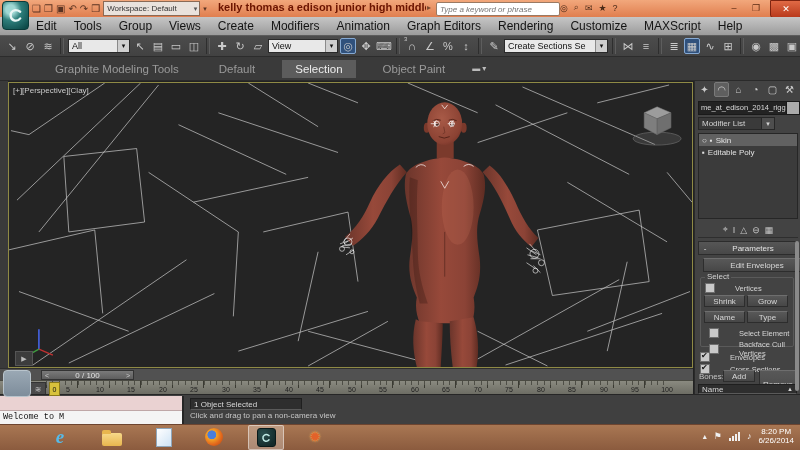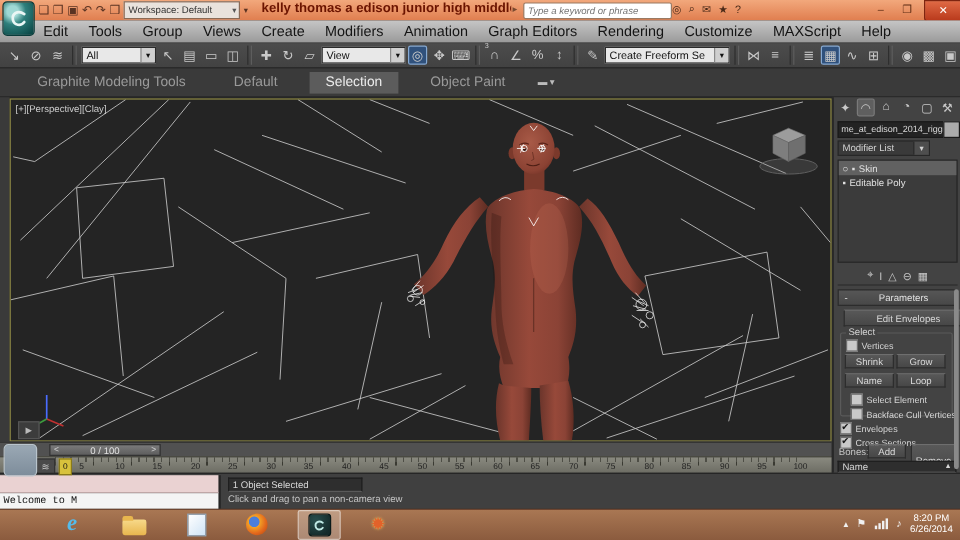--- a/index.html
+++ b/index.html
@@ -43,21 +43,21 @@
   .ic.pressed{background:#30517C;border:1px solid #86A9D2;box-sizing:border-box;}
   .ic sup{position:absolute;top:-2px;left:0px;font-size:6px;color:#c9c9c9;}
   .tsep{width:2px;height:16px;border-left:1px solid #2e2e2e;border-right:1px solid #5d5d5d;margin:0 2px;flex:none;}
   .combo{display:flex;align-items:center;background:#E8E8E8;border:1px solid #2a2a2a;
     color:#111;font-size:9px;height:14px;box-sizing:border-box;padding-left:3px;flex:none;overflow:hidden;}
   .combo .arr{margin-left:auto;background:#cfcfcf;border-left:1px solid #8a8a8a;width:11px;
     height:100%;display:flex;align-items:center;justify-content:center;font-size:7px;flex:none;}
   
   .ribbon{left:0;top:57px;width:800px;height:24px;background:#3A3A3A;
     border-bottom:1px solid #2a2a2a;box-sizing:border-box;
-    display:flex;align-items:center;gap:14px;padding-left:18px;font-size:11.5px;color:#9a9a9a;}
+    display:flex;align-items:center;gap:14px;padding-left:42px;font-size:11.5px;color:#9a9a9a;}
   .rtab{padding:3px 13px;}
   .rtab.active{background:#5C5C5C;color:#ECECEC;}
   .rib-min{font-size:8px;color:#bbb;letter-spacing:2px;}
   
   .leftstrip{left:0;top:81px;width:8px;height:313px;background:#3A3A3A;}
   .vp{left:8px;top:82px;width:685px;height:286px;background:#242424;
     border:1px solid #8F8A45;box-sizing:border-box;text-align:right;}
   .vp-label{left:4px;top:3px;font-size:8px;color:#cccccc;z-index:5;}
   .vp-flyout{left:6px;top:268px;width:16px;height:13px;background:#3c3c3c;border:1px solid #555;
     color:#bbb;font-size:7px;display:flex;align-items:center;justify-content:center;z-index:5;}
@@ -81,21 +81,21 @@
   .stacktools{left:3px;top:141px;width:100px;height:15px;display:flex;align-items:center;gap:5px;
     justify-content:center;color:#c5c5c5;font-size:9px;border-bottom:1px solid #2e2e2e;}
   .rollout{left:3px;top:160px;width:96px;height:12px;background:linear-gradient(#565656,#484848);
     border:1px solid #2c2c2c;display:flex;align-items:center;font-size:8px;color:#e2e2e2;}
   .rollout .minus{width:12px;text-align:center;}
   .rollout .rtitle{flex:1;text-align:center;}
   .btn{background:linear-gradient(#585858,#474747);border:1px solid #2d2d2d;border-top-color:#6e6e6e;
     color:#d8d8d8;font-size:8px;display:flex;align-items:center;justify-content:center;box-sizing:border-box;}
   .group{left:5px;top:196px;width:92px;height:68px;border:1px solid #5a5a5a;border-radius:2px;}
   .grouplbl{left:10px;top:191px;background:#434343;padding:0 2px;font-size:8px;}
-  .cbrow{display:flex;align-items:center;gap:3px;font-size:7.5px;color:#d5d5d5;}
+  .cbrow{display:flex;align-items:center;gap:20px;font-size:7.5px;color:#d5d5d5;}
   .cb{width:8px;height:8px;background:#C9C9C9;border:1px solid #6e6e6e;position:relative;flex:none;}
   .cb.on::after{content:"✔";position:absolute;top:-2px;left:0;font-size:8px;color:#151515;}
   .cmd-scroll{left:100px;top:160px;width:4px;height:150px;background:#8a8a8a;border-radius:2px;}
   
   .timeslider{left:0;top:368px;width:693px;height:12px;background:#515151;border-top:1px solid #2e2e2e;box-sizing:border-box;}
   .ts-handle{left:41px;top:1px;width:93px;height:10px;background:linear-gradient(#7a7a7a,#5e5e5e);
     border:1px solid #333;display:flex;align-items:center;font-size:8px;color:#e2e2e2;box-sizing:border-box;}
   .ts-handle .cap{width:10px;text-align:center;font-size:7px;color:#cfcfcf;}
   .ts-handle .val{flex:1;text-align:center;}
   .trackbar{left:0;top:380px;width:693px;height:14px;background:linear-gradient(#8a8a80,#6d6d64);
@@ -223,21 +223,21 @@
     <span class="ic">
         <sup>3</sup>
         <span>∩</span>
       </span>
     <span class="ic">∠</span>
     <span class="ic">%</span>
     <span class="ic">↕</span>
     <span class="tsep"></span>
     <span class="ic">✎</span>
     <span class="combo" style="width:104px">
-      <span style="white-space:nowrap">Create Freeform Se</span>
+      <span style="white-space:nowrap">Create Sections Se</span>
       <span class="arr">▾</span>
     </span>
     <span class="tsep"></span>
     <span class="ic">⋈</span>
     <span class="ic">≡</span>
     <span class="tsep"></span>
     <span class="ic">≣</span>
     <span class="ic pressed">▦</span>
     <span class="ic">∿</span>
     <span class="ic">⊞</span>
@@ -410,21 +410,21 @@
     <div class="abs btn" style="left:8px;top:177px;width:108px;height:14px;">Edit Envelopes</div>
     <div class="abs group"></div>
     <div class="abs grouplbl">Select</div>
     <div class="abs cbrow" style="left:10px;top:202px;">
       <span class="cb"></span>
       <span>Vertices</span>
     </div>
     <div class="abs btn" style="left:9px;top:214px;width:41px;height:12px;">Shrink</div>
     <div class="abs btn" style="left:52px;top:214px;width:41px;height:12px;">Grow</div>
     <div class="abs btn" style="left:9px;top:230px;width:41px;height:12px;">Name</div>
-    <div class="abs btn" style="left:52px;top:230px;width:41px;height:12px;">Loop</div>
+    <div class="abs btn" style="left:52px;top:230px;width:41px;height:12px;">Type</div>
     <div class="abs cbrow" style="left:14px;top:247px;">
       <span class="cb"></span>
       <span>Select Element</span>
     </div>
     <div class="abs cbrow" style="left:14px;top:259px;">
       <span class="cb"></span>
       <span>Backface Cull Vertices</span>
     </div>
     <div class="abs cbrow" style="left:5px;top:271px;">
       <span class="cb on"></span>

